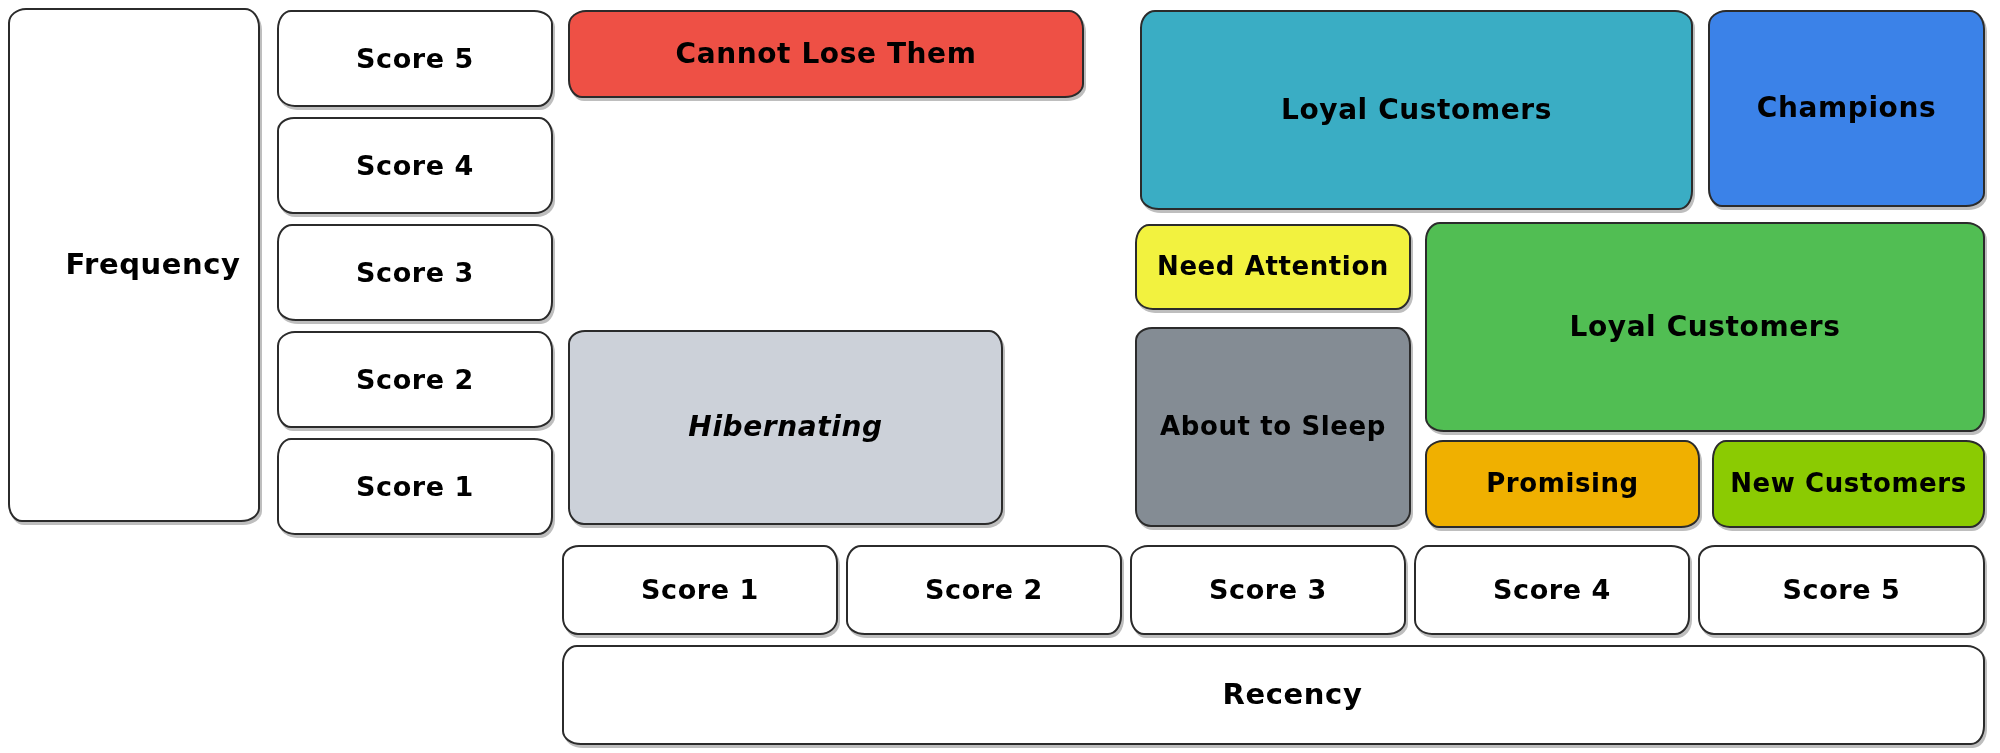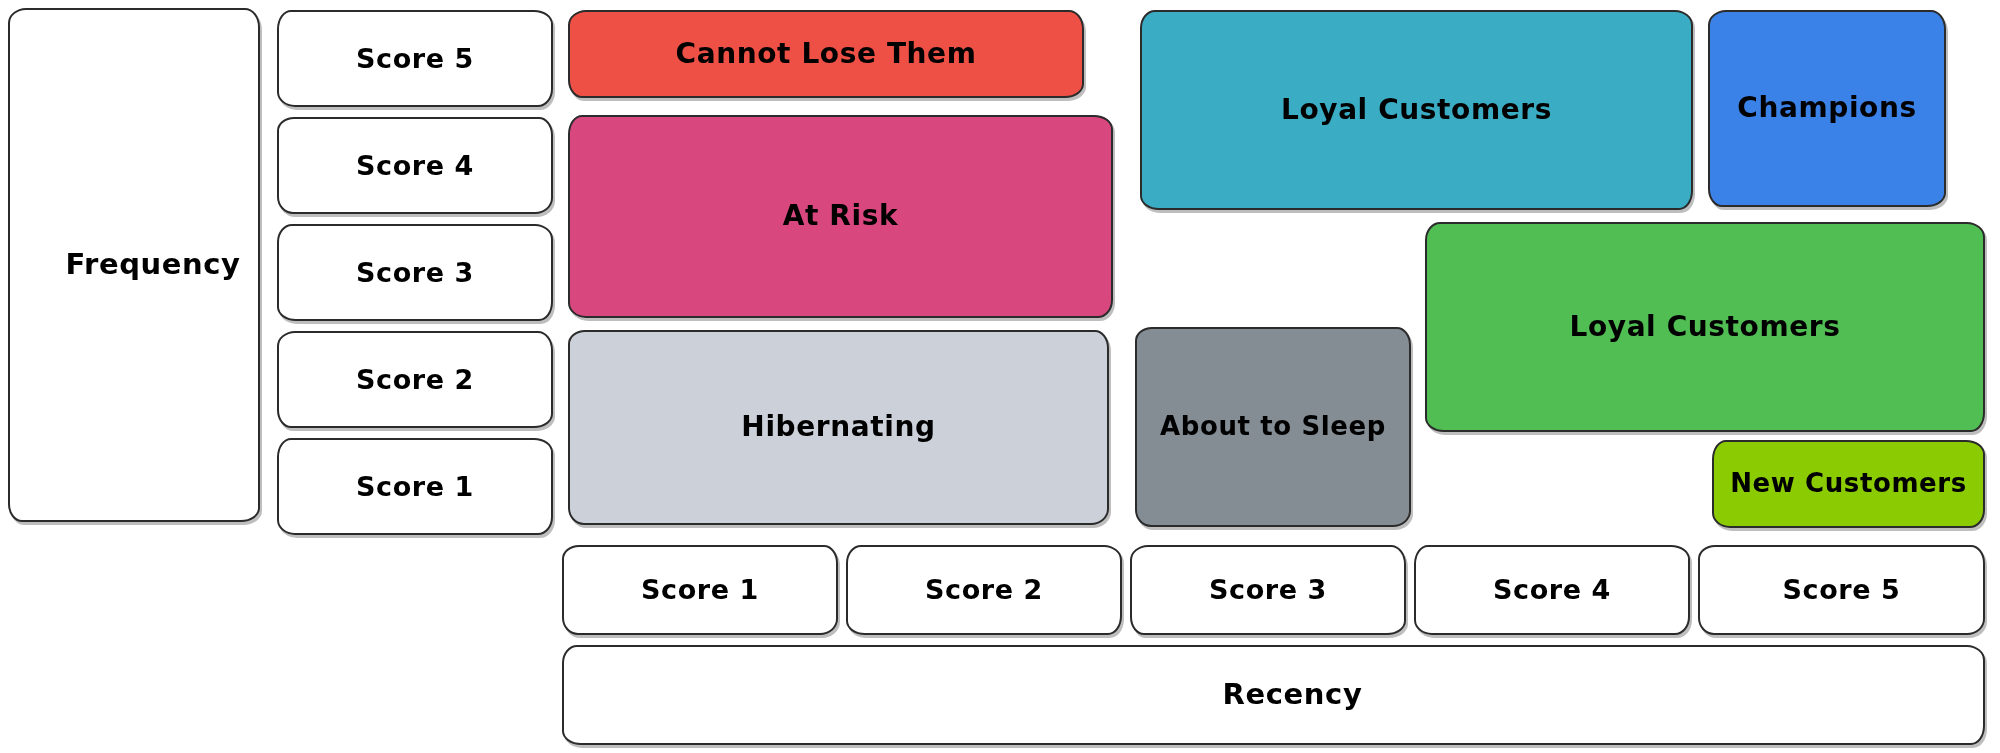--- a/index.html
+++ b/index.html
@@ -84,45 +84,48 @@
     <span>Score 2</span>
   </div>
   <div class="box label-box r2" style="left:277px; top:438px; width:276px; height:97px;">
     <span>Score 1</span>
   </div>
 
   <div class="box seg r1" style="left:568px; top:10px; width:516px; height:88px; background:#ee5045;">
     <span>Cannot Lose Them</span>
   </div>
 
-  <div class="box seg r2" style="left:568px; top:115px; width:545px; height:203px; background:#d9477f;">
-    <span>At Risk</span>
-  </div>
 
-  <div class="box seg r3" style="left:568px; top:330px; width:541px; height:195px; background:#ccd1d9;">
+  <div class="box seg r3" style="left:568px; top:330px; width:435px; height:195px; background:#ccd1d9;font-style:italic;">
     <span>Hibernating</span>
   </div>
 
   <div class="box seg r4" style="left:1140px; top:10px; width:553px; height:200px; background:#3aadc4;">
     <span>Loyal Customers</span>
   </div>
 
-  <div class="box seg r1" style="left:1708px; top:10px; width:238px; height:197px; background:#3b82e8;">
+  <div class="box seg r1" style="left:1708px; top:10px; width:277px; height:197px; background:#3b82e8;">
     <span>Champions</span>
   </div>
 
+  <div class="box seg small r2" style="left:1135px; top:224px; width:276px; height:86px; background:#f2f23f;">
+    <span>Need Attention</span>
+  </div>
 
   <div class="box seg small r3" style="left:1135px; top:327px; width:276px; height:200px; background:#848c94;">
     <span>About to Sleep</span>
   </div>
 
   <div class="box seg r4" style="left:1425px; top:222px; width:560px; height:210px; background:#51be53;">
     <span>Loyal Customers</span>
   </div>
 
+  <div class="box seg small r1" style="left:1425px; top:440px; width:275px; height:88px; background:#f0b000;">
+    <span>Promising</span>
+  </div>
 
   <div class="box seg small r2" style="left:1712px; top:440px; width:273px; height:88px; background:#8bcb02;">
     <span>New Customers</span>
   </div>
 
   <div class="box label-box r3" style="left:562px; top:545px; width:276px; height:90px;">
     <span>Score 1</span>
   </div>
   <div class="box label-box r4" style="left:846px; top:545px; width:276px; height:90px;">
     <span>Score 2</span>

